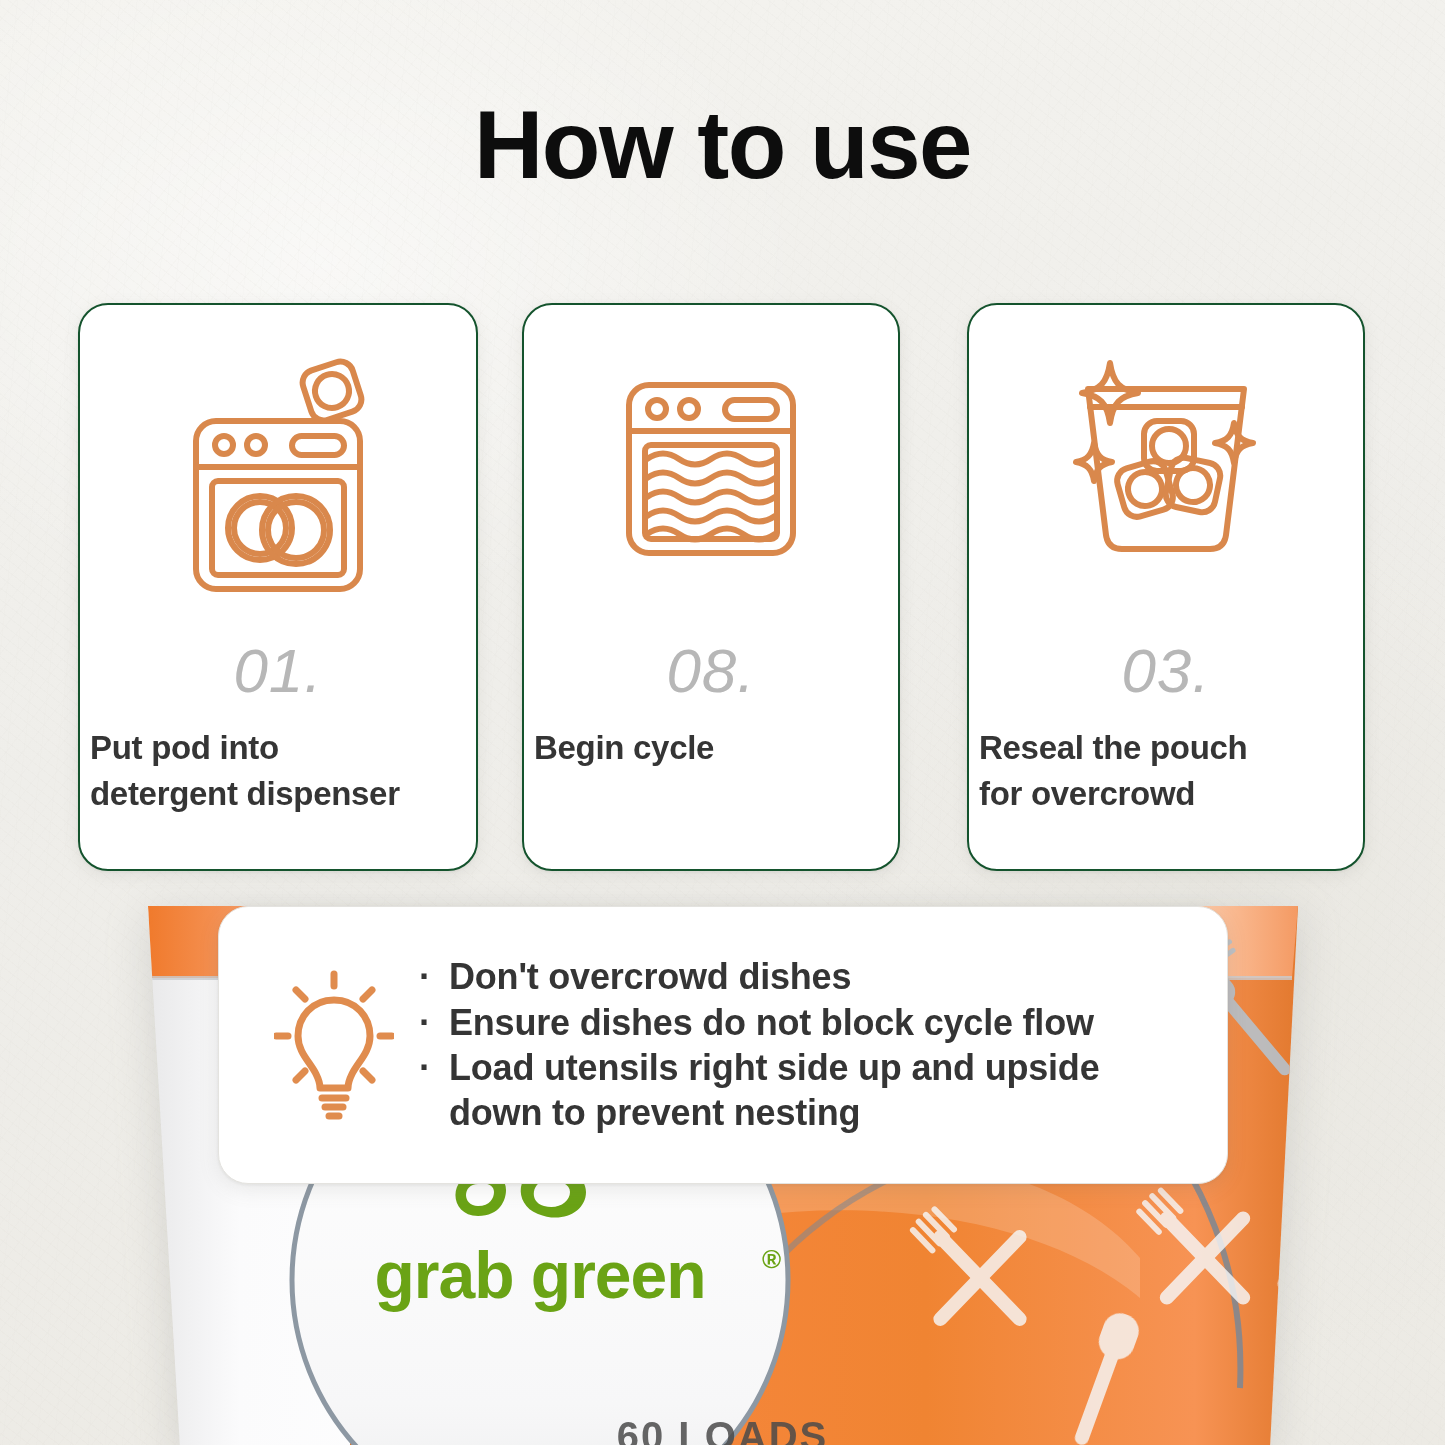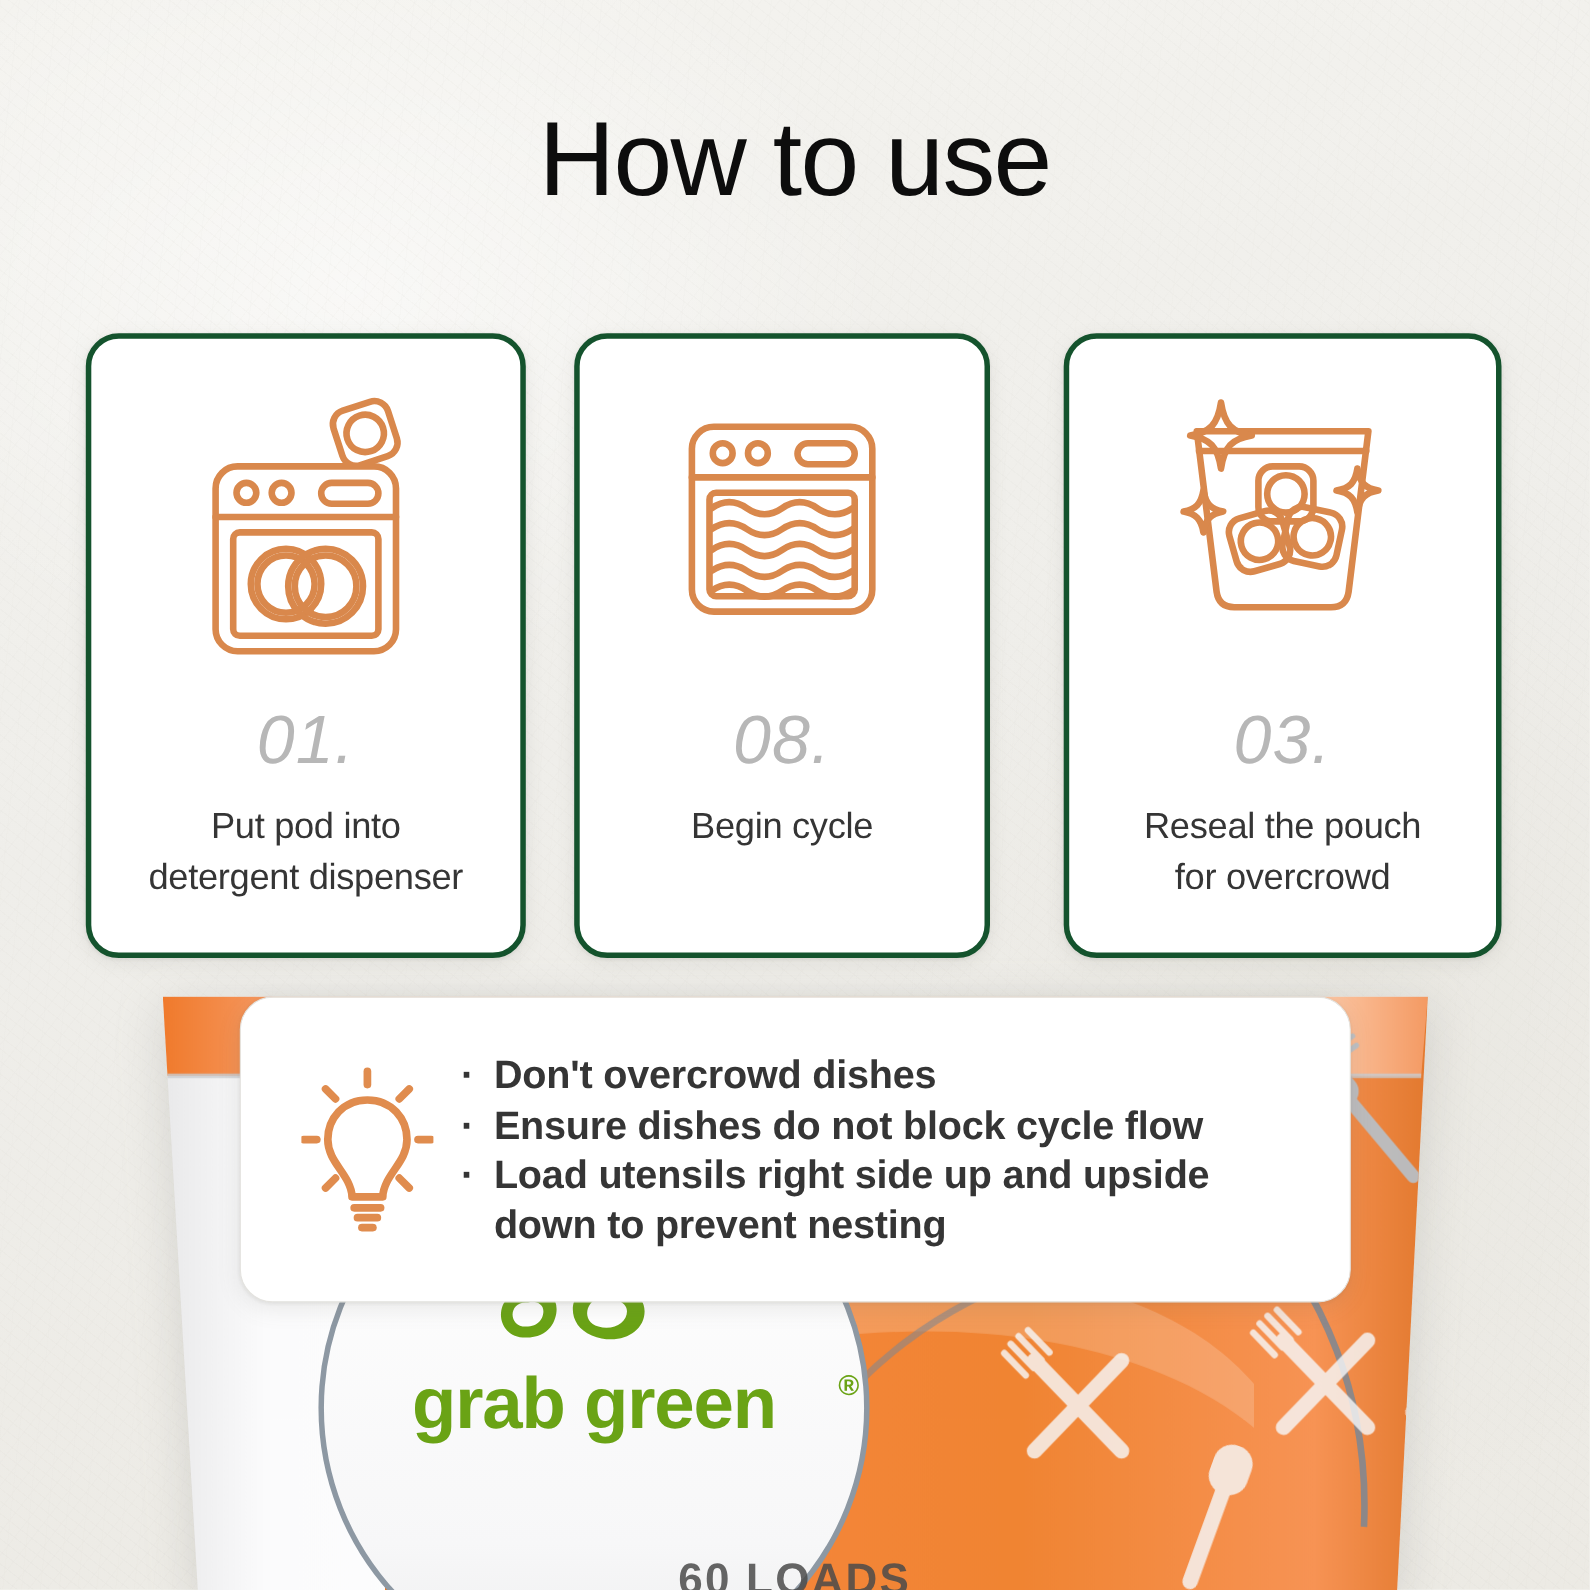--- a/index.html
+++ b/index.html
@@ -48,32 +48,32 @@
   }
   #pouch svg { display: block; width: 100%; height: 100%; }
 
   
   #title {
     position: absolute;
     left: 0; right: 0;
     top: 95px;
     text-align: center;
     font-size: 96px;
-    font-weight: 400;
+    font-weight: 700;
     letter-spacing: -1.5px;
     color: #0d0d0d;
     line-height: 1.05;
   }
 
   
   .card {
     position: absolute;
     background: #ffffff;
     border-radius: 30px;
-    border: 5px solid #14532d;
+    border: 2px solid #14532d;
     box-shadow: 0 4px 16px rgba(110,108,102,.10), 0 1px 3px rgba(110,108,102,.10);
   }
 
   #card-1 { left: 78px;  top: 303px; width: 400px; height: 568px; }
   #card-2 { left: 522px; top: 303px; width: 378px; height: 568px; }
   #card-3 { left: 967px; top: 303px; width: 398px; height: 568px; }
 
   .card-icon {
     position: absolute;
     left: 0; right: 0;
@@ -94,23 +94,22 @@
     font-weight: 400;
     font-style: italic;
     color: #b7b7b7;
     letter-spacing: 1px;
   }
 
   .card-label {
     position: absolute;
     left: 10px; right: 10px;
     top: 420px;
-    text-align: center;
     font-size: 33px;
-    font-weight: 400;
+    font-weight: 700;
     line-height: 1.38;
     color: #353535;
     letter-spacing: -0.3px;
     white-space: pre-line;
   }
 
   
   #tips-card {
     position: absolute;
     left: 218px;

